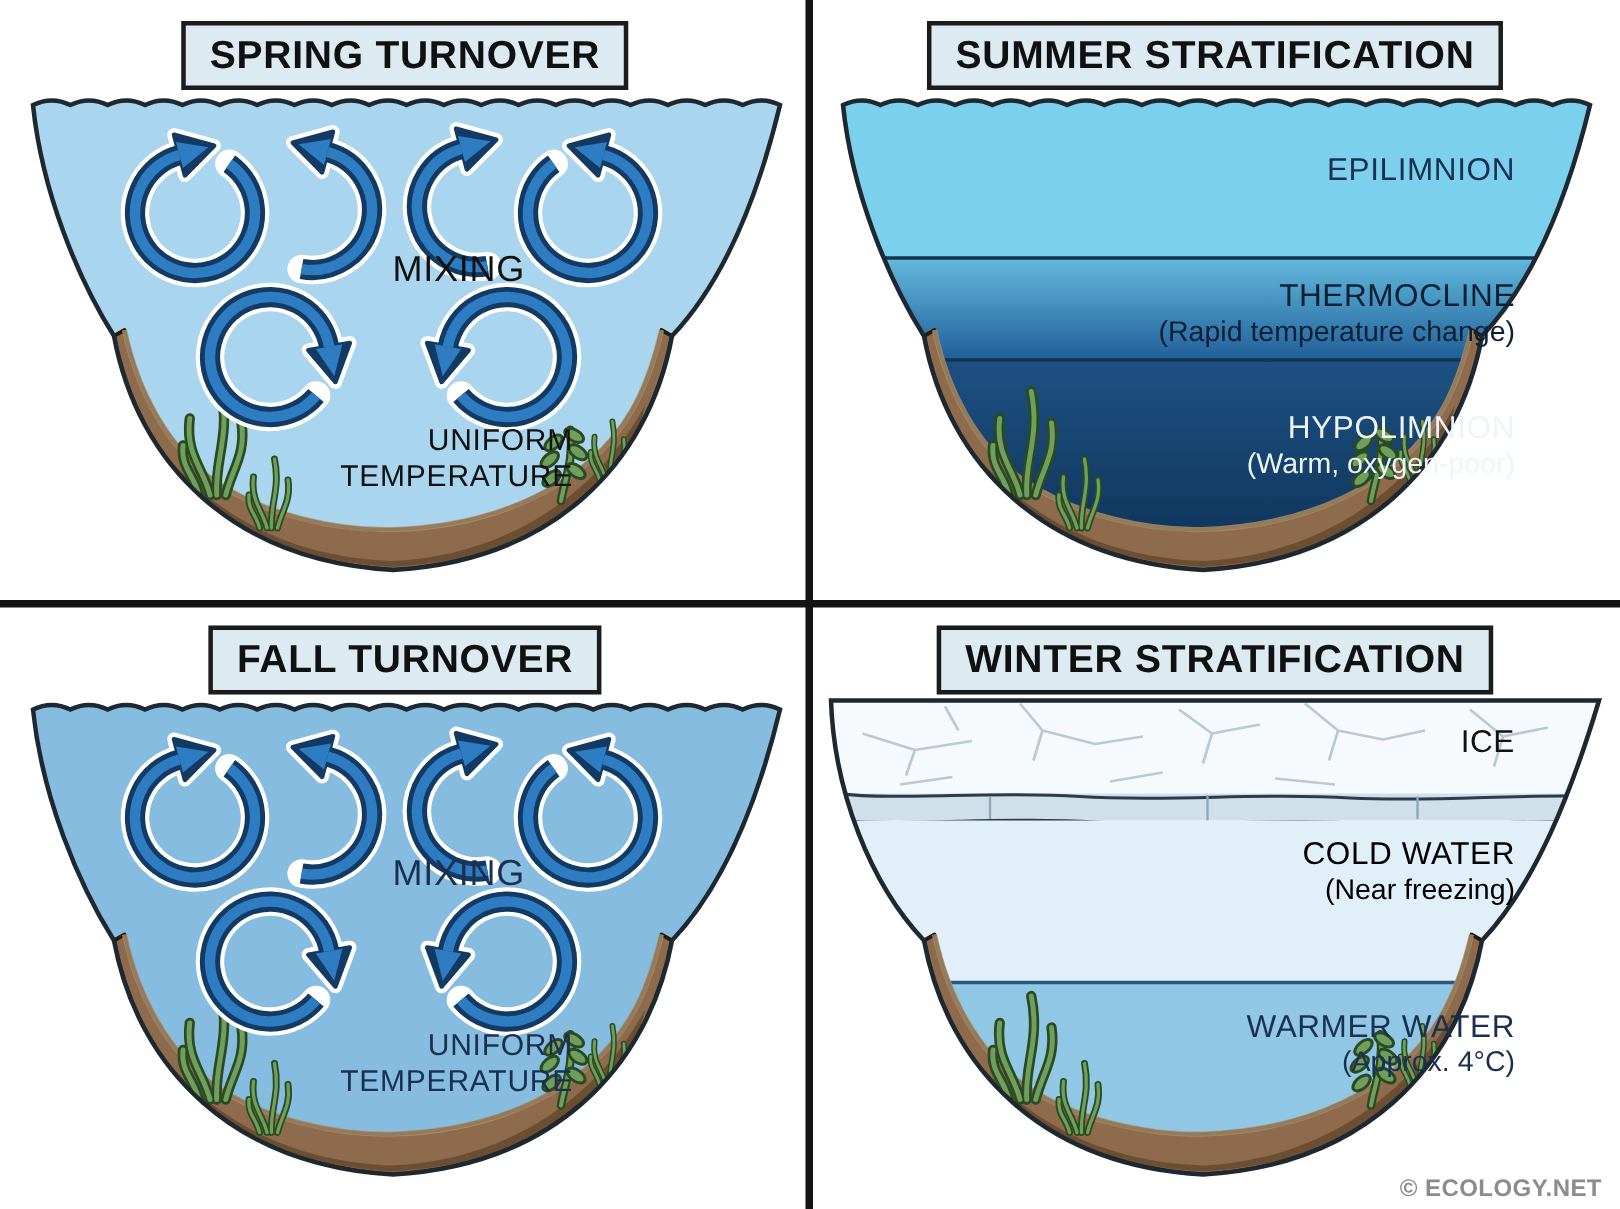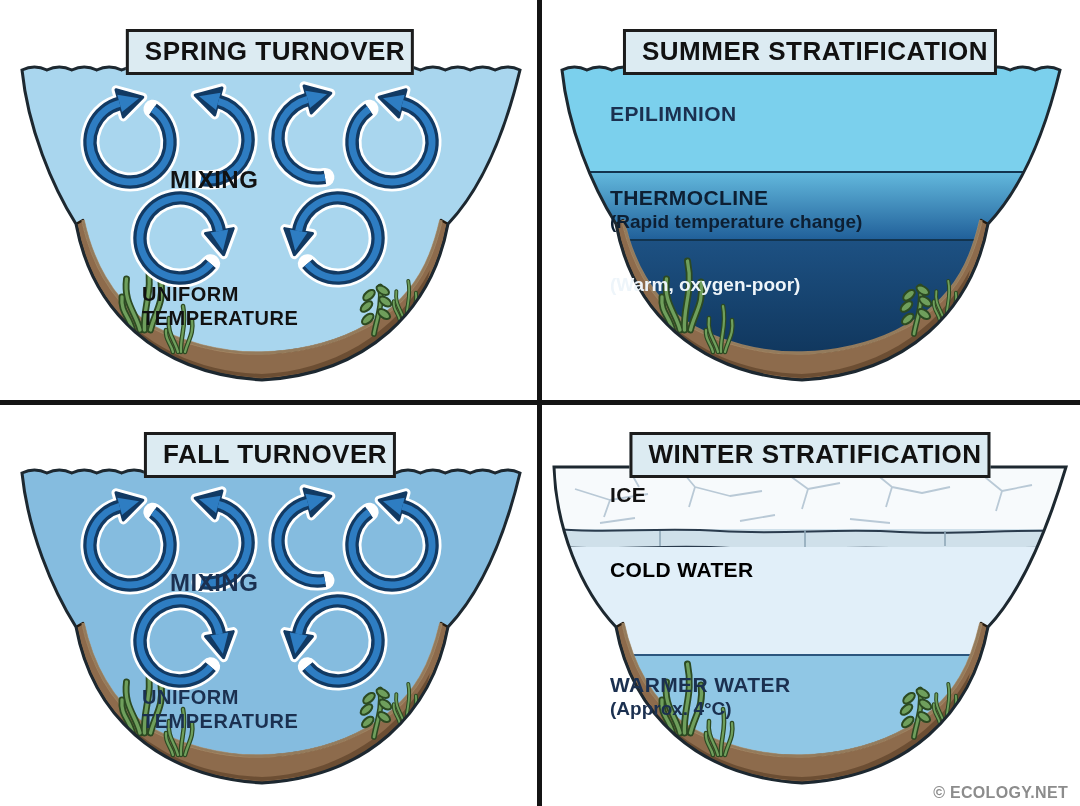--- a/index.html
+++ b/index.html
@@ -6,25 +6,25 @@
   .canvas{
     position:relative;width:1080px;height:806px;margin:0 auto;background:#fff;
     font-family:"Liberation Sans","DejaVu Sans",sans-serif;overflow:hidden;
   }
   .panel{position:absolute;width:540px;height:403px;}
   .panel svg{position:absolute;left:0;top:0;}
   .badge{
     position:absolute;top:14px;left:50%;transform:translateX(-50%);
     background:var(--badge-bg,#dcebf2);
     border:3px solid var(--badge-border,#1c1c1c);
-    border-radius:0;padding:4px 6px 5px 16px;
+    border-radius:0;padding:4px 16px 5px 16px;
     font-size:26px;font-weight:bold;color:var(--ink,#111);
-    letter-spacing:.5px;white-space:nowrap;z-index:4;margin-top:15px;
+    letter-spacing:.5px;white-space:nowrap;z-index:4;
   }
-  .lbl{position:absolute;text-align:left;font-weight:bold;z-index:3;line-height:1.18;}
+  .lbl{position:absolute;text-align:right;font-weight:normal;z-index:3;line-height:1.18;}
   .lbl .nm{font-size:21px;letter-spacing:.4px;}
   .lbl .ds{font-size:19px;}
   .mixing{left:170px;width:180px;top:166px;font-size:24px;letter-spacing:.5px;}
   .uniform{left:142px;width:240px;top:283px;font-size:20px;letter-spacing:.5px;}
   .ink{color:var(--ink,#111);}
   .navy{color:var(--navy-text,#1b3050);}
   .white-t{color:#eef5fa;}
   .divider-v{position:absolute;left:537px;top:0;width:5px;height:806px;background:#141414;z-index:6;}
   .divider-h{position:absolute;left:0;top:400px;width:1080px;height:5px;background:#141414;z-index:6;}
   .credit{
@@ -182,20 +182,21 @@
     </svg>
     <div class="badge">SUMMER STRATIFICATION</div>
     <div class="lbl navy" style="left:70px;width:400px;top:102px">
       <div class="nm">EPILIMNION</div>
     </div>
     <div class="lbl navy" style="left:70px;width:400px;top:186px;color:#0d1f33">
       <div class="nm">THERMOCLINE</div>
       <div class="ds">(Rapid temperature change)</div>
     </div>
     <div class="lbl white-t" style="left:70px;width:400px;top:274px">
+      <div class="nm">HYPOLIMNION</div>
       <div class="ds">(Warm, oxygen-poor)</div>
     </div>
   </section>
 
   <section class="panel" style="left:0;top:403px">
     <svg viewBox="0 0 540 403" width="540" height="403">
       <g clip-path="url(#clip-wavy)">
         <rect x="0" y="40" width="540" height="363" class="fill-fall"></rect>
         <use href="#sediment"></use>
         <use href="#plants-set"></use>
@@ -231,20 +232,21 @@
         <use href="#plants-set"></use>
       </g>
       <use href="#lake-flat" class="outline"></use>
     </svg>
     <div class="badge">WINTER STRATIFICATION</div>
     <div class="lbl ink" style="left:70px;width:400px;top:80px">
       <div class="nm">ICE</div>
     </div>
     <div class="lbl" style="left:70px;width:400px;top:155px;color:#000000">
       <div class="nm">COLD WATER</div>
+      <div class="ds">(Near freezing)</div>
     </div>
     <div class="lbl navy" style="left:70px;width:400px;top:270px">
       <div class="nm">WARMER WATER</div>
       <div class="ds">(Approx. 4°C)</div>
     </div>
   </section>
 
   <div class="divider-v"></div>
   <div class="divider-h"></div>
   <div class="credit">© ECOLOGY.NET</div>

